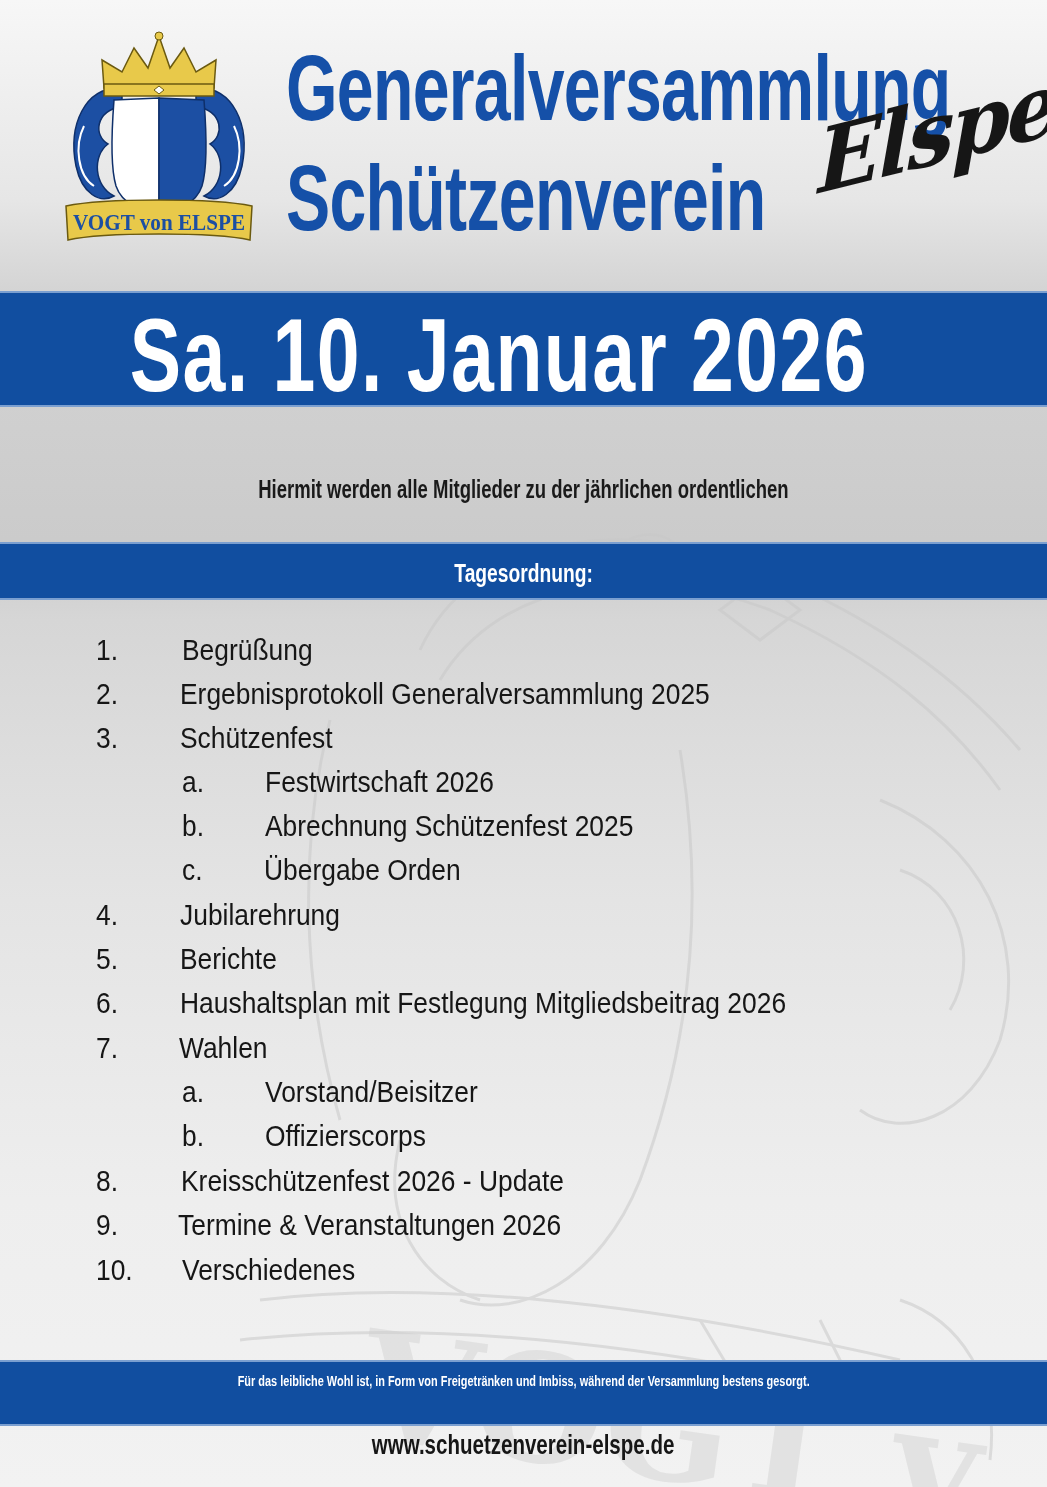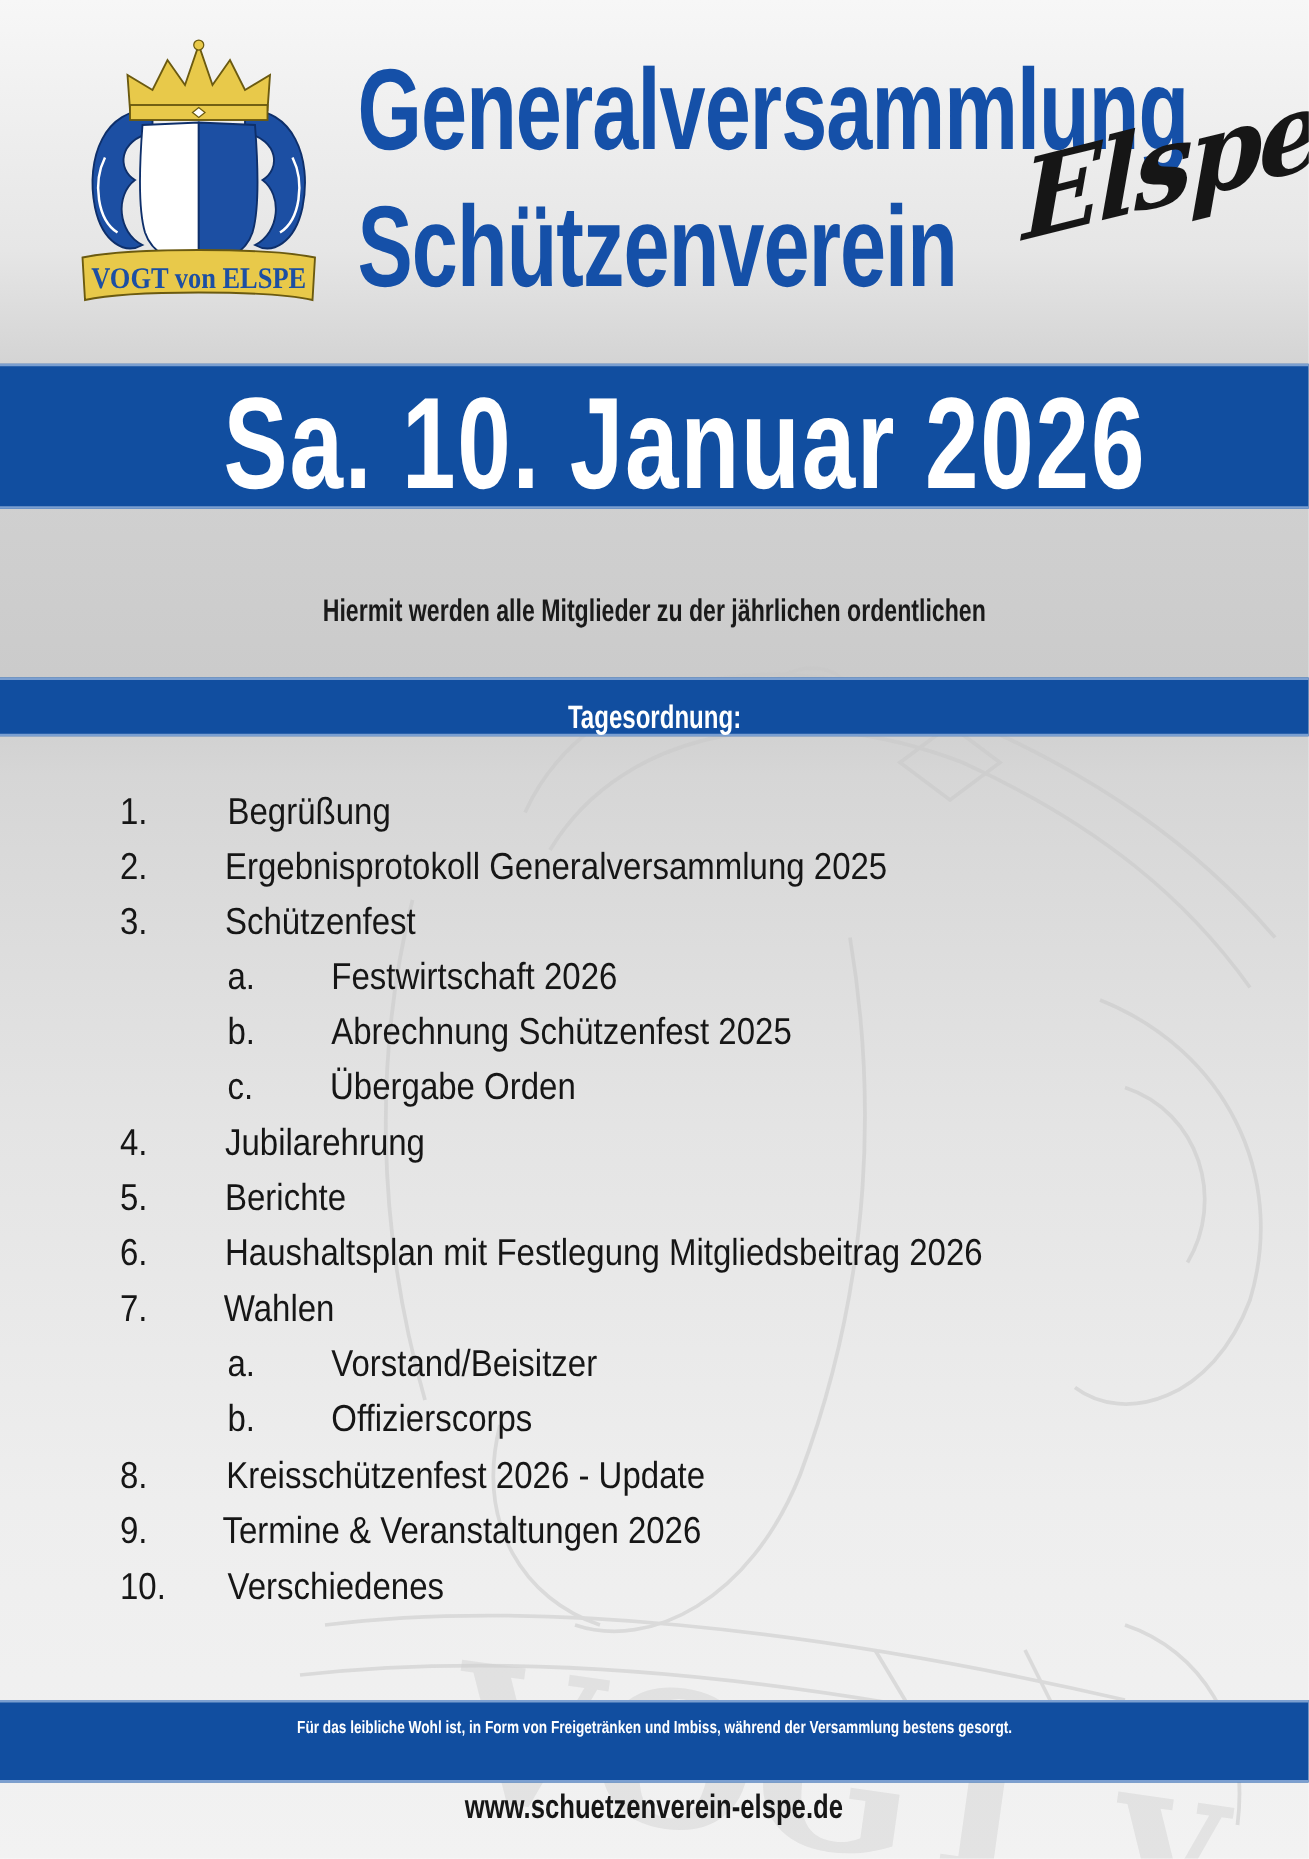--- a/index.html
+++ b/index.html
@@ -27,31 +27,31 @@
     .elspe {
       position: absolute; left: 818px; top: 118px; font-family: "DejaVu Serif", serif;
       font-style: italic; font-weight: bold; font-size: 86px; color: #161616;
       transform: rotate(-14deg) skewX(-14deg); transform-origin: left top; white-space: nowrap;
       letter-spacing: -3px; line-height: 1;
     }
     
     .band { position: absolute; left: 0; width: 1047px; background: #114ea0; }
     .band.date { top: 291px; height: 116px; border-top: 2px solid #7b9fd0; border-bottom: 2px solid #7b9fd0; }
     .date-text {
-      position: absolute; left: 0; right: 0; top: 10px; text-align: right; color: #ffffff;
-      font-weight: bold; font-size: 104px; line-height: 1; padding-left: 27px;
+      position: absolute; left: 0; right: 0; top: 10px; text-align: left; color: #ffffff;
+      font-weight: bold; font-size: 104px; line-height: 1;
     }
     .date-text span { display: inline-block; transform: scaleX(0.74); transform-origin: center; letter-spacing: 2px; white-space: nowrap; }
     
     .invite {
       position: absolute; left: 0; width: 1047px; top: 424px; text-align: center;
       font-size: 25px; line-height: 34px; color: #1a1a1a; font-weight: bold; margin-top: 48px;
     }
     .invite div span { display: inline-block; transform: scaleX(0.74); white-space: nowrap; }
-    .band.agenda-head { top: 542px; height: 47px; border-top: 2px solid #7b9fd0; border-bottom: 2px solid #7b9fd0; }
+    .band.agenda-head { top: 542px; height: 58px; border-top: 2px solid #7b9fd0; border-bottom: 2px solid #7b9fd0; }
     .agenda-head-text {
       position: absolute; left: 0; right: 0; top: 14px; text-align: center; color: #fff;
       font-size: 26px; font-weight: bold;
     }
     .agenda-head-text span { display: inline-block; transform: scaleX(0.74); }
     
     .agenda { position: absolute; left: 0; top: 628px; width: 1047px; }
     .item { position: absolute; height: 44px; font-size: 30px; color: #161616; white-space: nowrap; line-height: 44px; }
     .item .num, .item .txt { position: absolute; top: 0; display: inline-block; transform-origin: left center; transform: scaleX(0.88); }
     

